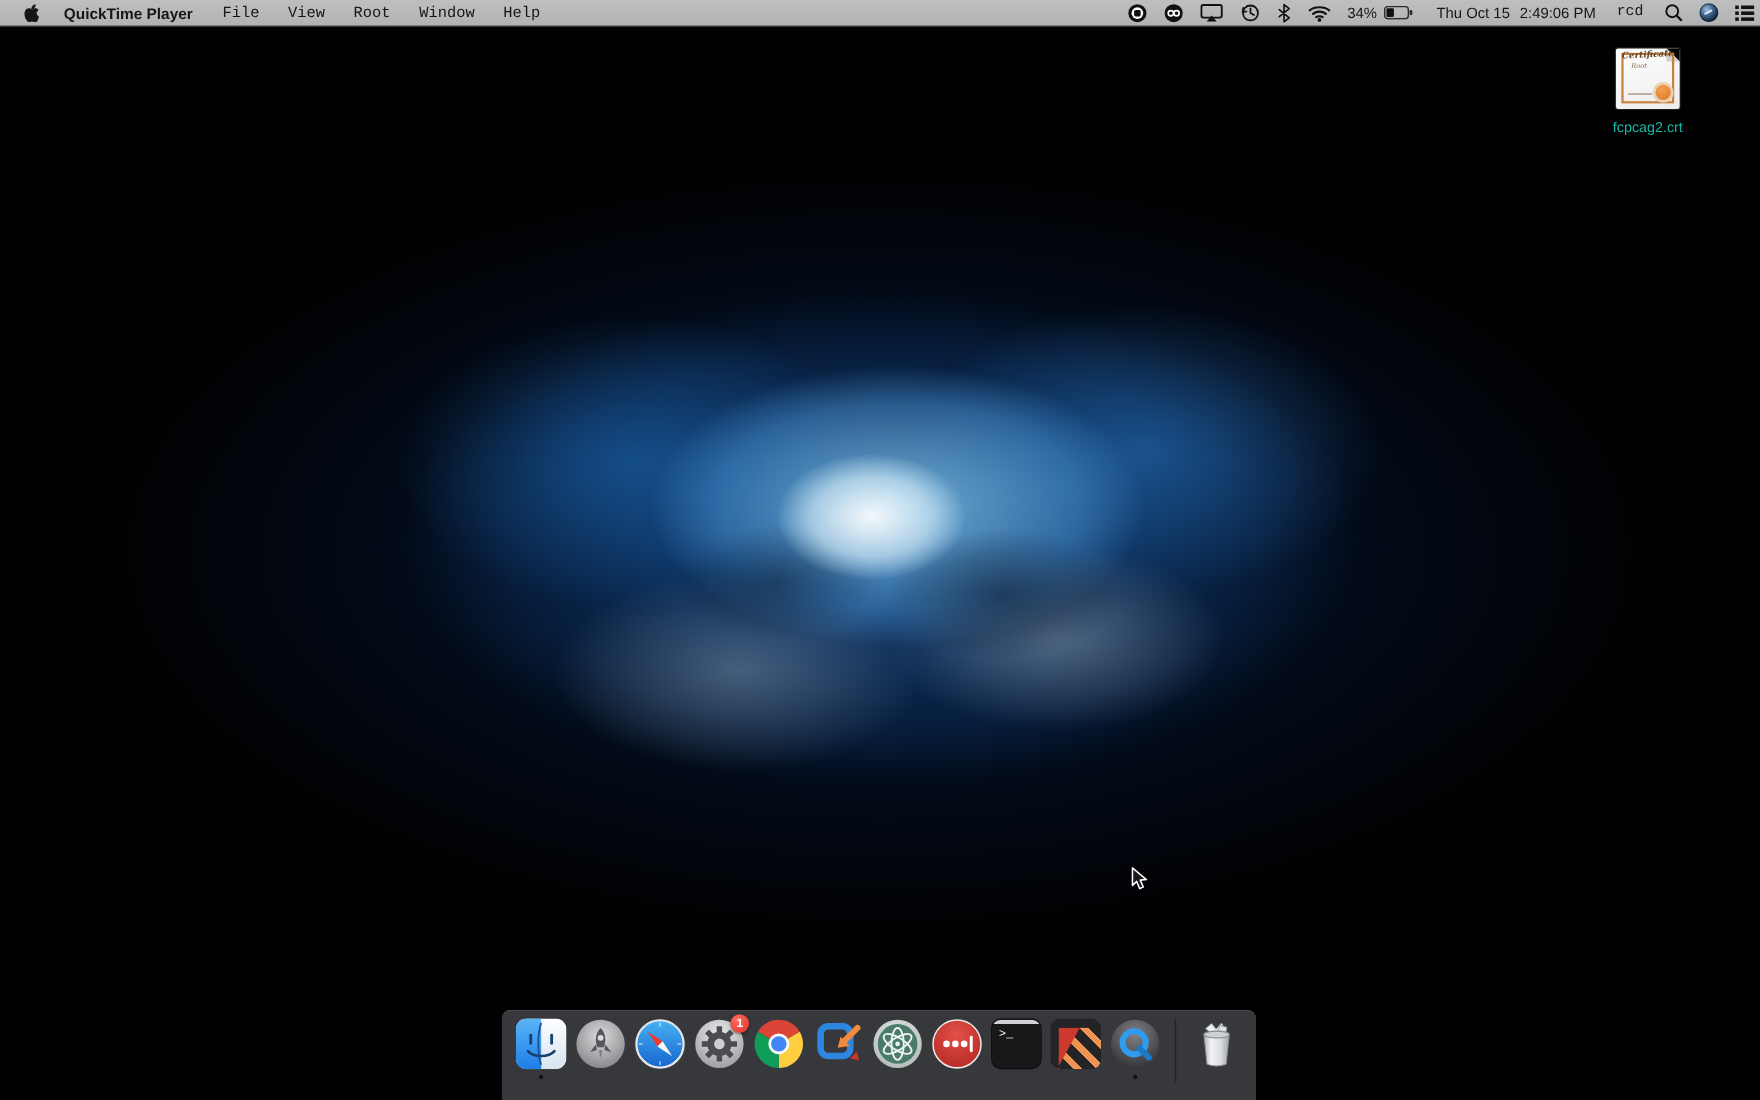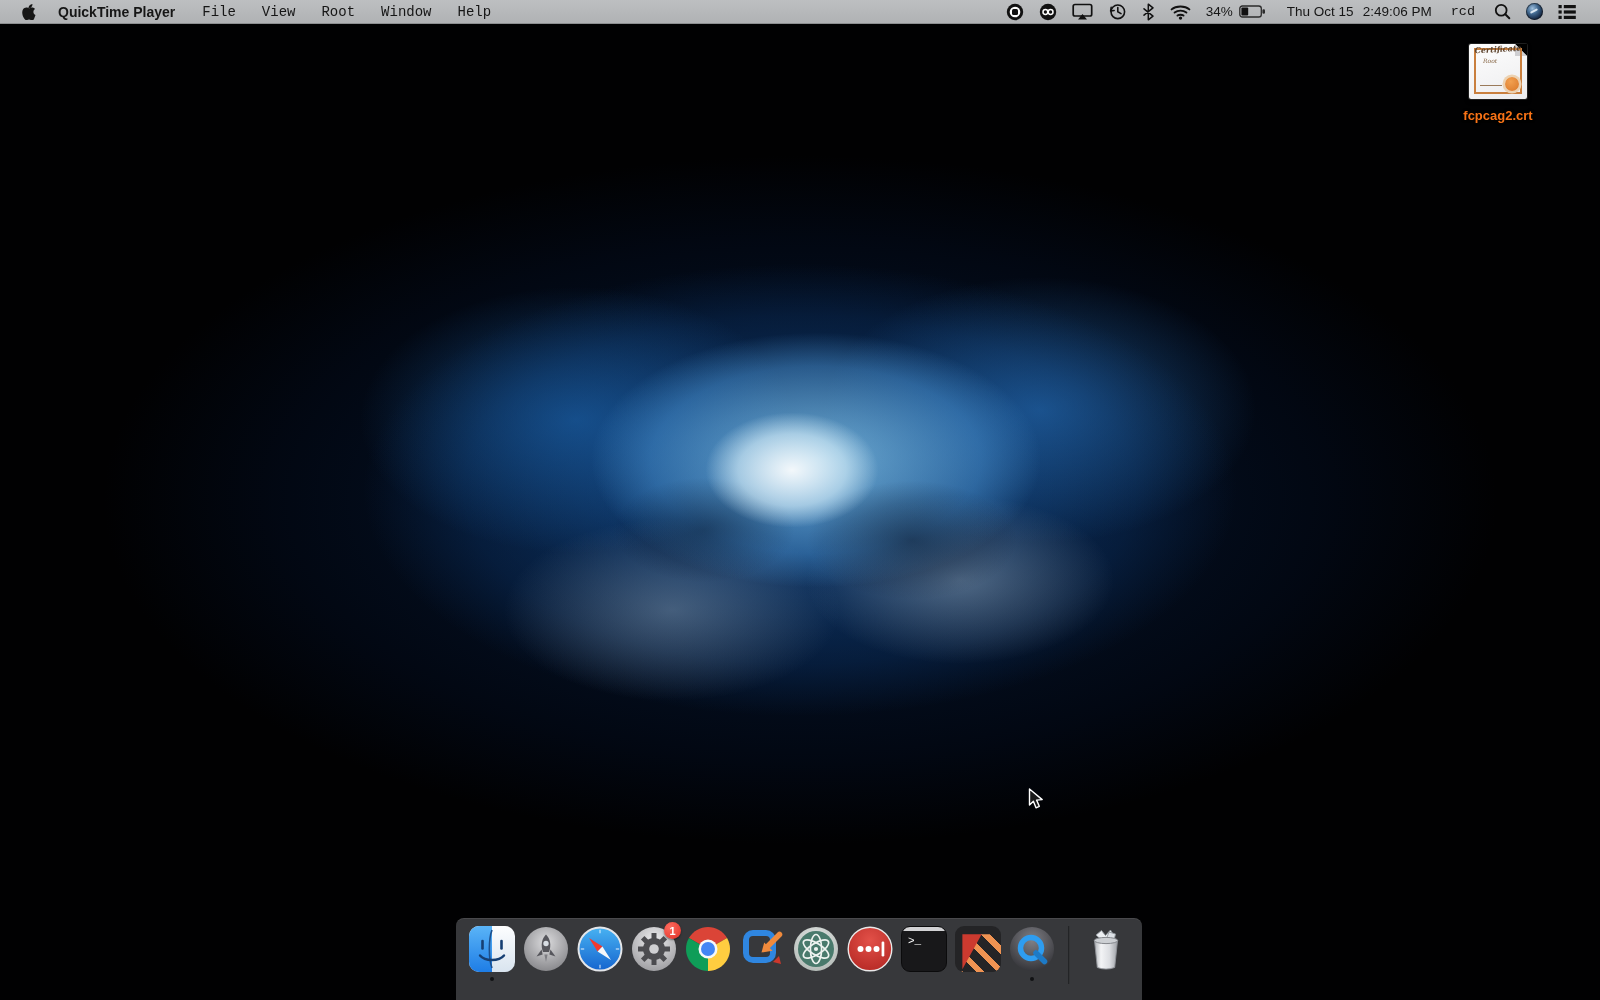--- a/index.html
+++ b/index.html
@@ -25,21 +25,21 @@
 
   
   .menubar { position:absolute; top:0; left:0; width:1600px; height:24px;
     background:linear-gradient(#bdbfc1,#b0b2b4); border-bottom:1px solid #8d8f91;
     display:flex; align-items:center; color:#161616; font-size:14px; z-index:50; }
   .mb-left { display:flex; align-items:center; }
   .apple { margin:0 22px 0 21px; display:inline-flex; }
   .mb-app { font-weight:bold; margin-right:27px; }
   .mb-item { margin-right:26px;font-family:Liberation Mono, monospace; }
   .mb-spacer { flex:1; }
-  .mb-right { display:flex; align-items:center; gap:15px; padding-right:24px; }
+  .mb-right { display:flex; align-items:center; gap:15px; padding-right:5px; }
   .mb-right svg { display:block; }
   .mb-text { font-size:13.5px; }
   .clockgrp { display:flex; gap:9px; margin-left:6px; }
   .globe { width:17px; height:17px; border-radius:50%;
     background: radial-gradient(circle at 38% 32%, #9fc0de 0%, #41688f 35%, #142743 70%, #0a1322 100%);
     box-shadow:0 0 0 1px rgba(20,20,20,.55) inset; position:relative; }
   .globe::after { content:""; position:absolute; left:4px; top:7px; width:8px; height:2px;
     background:rgba(240,248,255,.85); transform:rotate(-28deg); border-radius:2px; }
 
   
@@ -53,21 +53,21 @@
     border-bottom:12px solid #cfcfd2; border-right:12px solid transparent; }
   .cert-frame { position:absolute; inset:4px 5px 5px 5px; border:2px solid #c97f3e; }
   .cert-title { font-family:"DejaVu Serif", serif; font-style:italic; font-weight:bold;
     font-size:8px; color:#5f4630; margin-top:8px; transform:rotate(-3deg); }
   .cert-sub { font-family:"DejaVu Serif", serif; font-style:italic; font-size:6px;
     color:#8a6a4a; text-align:left; margin:3px 0 0 14px; }
   .cert-line { position:absolute; left:11px; bottom:13px; width:22px; height:1px; background:#9a7a5a; }
   .cert-seal { position:absolute; right="8px"; right:8px; bottom:8px; width:14px; height:14px; border-radius:50%;
     background:radial-gradient(circle at 40% 32%, #f2a050, #d97728);
     box-shadow:0 0 0 2.5px #ecd2b2; }
-  .desk-label { margin-top:9px; font-size:13px; font-weight:bold; color:#f97316;
+  .desk-label { margin-top:9px; font-size:13px; font-weight:normal; color:#14b8a6;
     text-shadow:0 1px 2px rgba(0,0,0,.9), 0 0 3px rgba(0,0,0,.8); }
 
   
   .cursor { position:absolute; left:1028px; top:788px; z-index:90; }
 
   
   .dock { position:absolute; left:456px; bottom:0; width:686px; height:82px;
     background:rgba(57,58,61,.97); border-radius:8px 8px 0 0;
     border-top:1px solid rgba(255,255,255,.09);
     display:flex; align-items:flex-start; justify-content:center; gap:8px; padding:7px 11px 0; z-index:40; }

